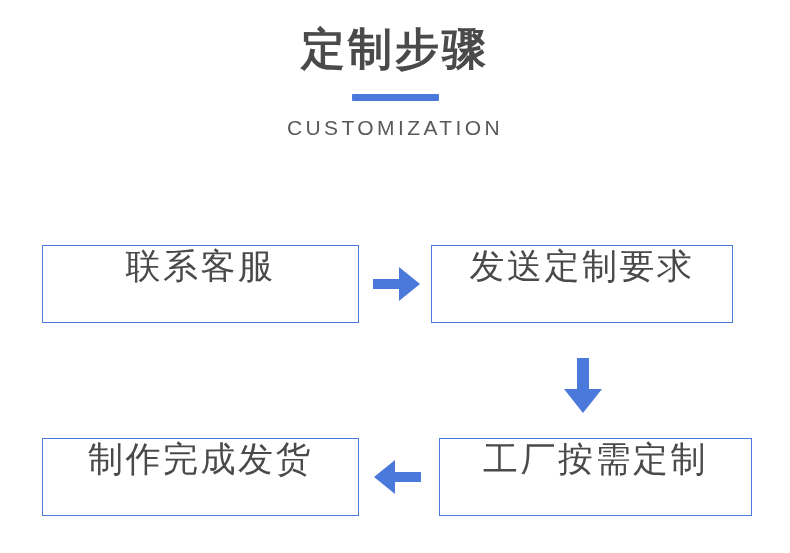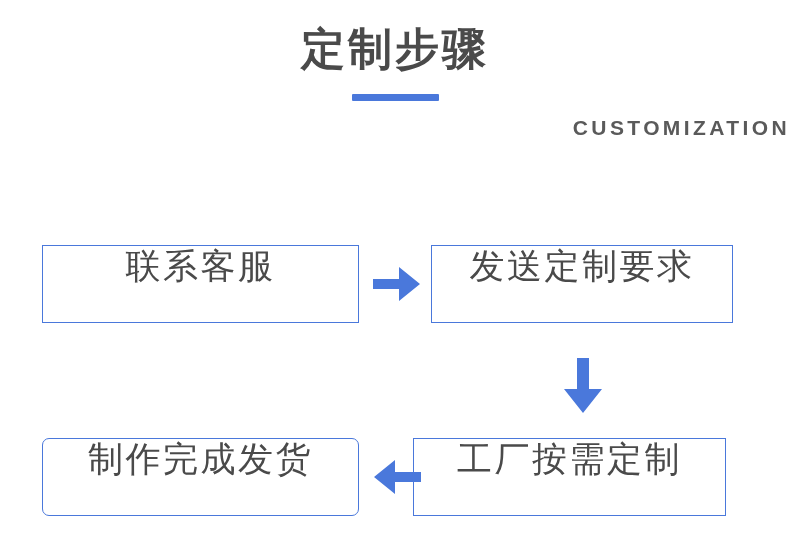--- a/index.html
+++ b/index.html
@@ -43,25 +43,24 @@
     width: 87px;
     height: 7px;
     background: #4a78db;
     margin: 18px auto 0 auto;
     border-radius: 1px;
   }
   .page-subtitle {
     margin: 14px 0 0 0;
     font-size: 21px;
     line-height: 26px;
-    font-weight: 700;
+    font-weight: 400;
     color: #5a5a5a;
     letter-spacing: 3.4px;
     font-family: "Liberation Sans", "DejaVu Sans", sans-serif;
-    text-align: right;
   }
 
   
   .flow {
     position: absolute;
     left: 0;
     top: 0;
     width: 790px;
     height: 553px;
   }
@@ -80,22 +79,22 @@
     line-height: 40px;
     color: #4a4a4a;
     letter-spacing: 2.5px;
     font-weight: 400;
     white-space: nowrap;
     font-family: "Liberation Sans", "DejaVu Sans", sans-serif;
   }
 
   #box-contact   { left: 42px;  top: 245px; width: 317px; height: 78px; }
   #box-send      { left: 431px; top: 245px; width: 302px; height: 78px; }
-  #box-factory   { left: 413px; top: 438px; width: 313px; height: 78px; }
-  #box-shipping  { left: 42px;  top: 438px; width: 317px; height: 78px; border-radius: 7px; }
+  #box-factory   { left: 439px; top: 438px; width: 313px; height: 78px; }
+  #box-shipping  { left: 42px;  top: 438px; width: 317px; height: 78px; }
 
   
   .arrow {
     position: absolute;
     display: block;
   }
   #arrow-right { left: 373px; top: 262px; width: 48px; height: 44px; }
   #arrow-left  { left: 373px; top: 455px; width: 48px; height: 44px; }
   #arrow-down  { left: 561px; top: 358px; width: 44px; height: 56px; }
   .arrow svg { display: block; width: 100%; height: 100%; }

